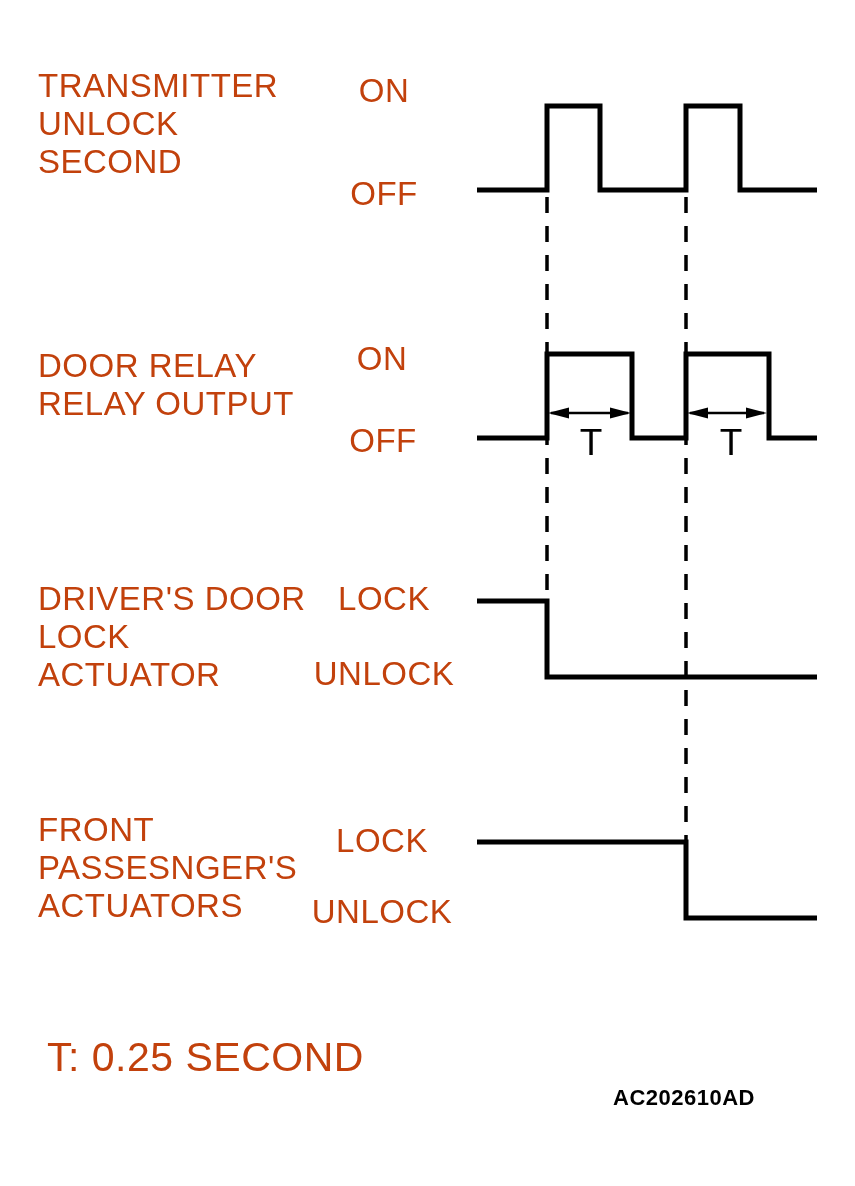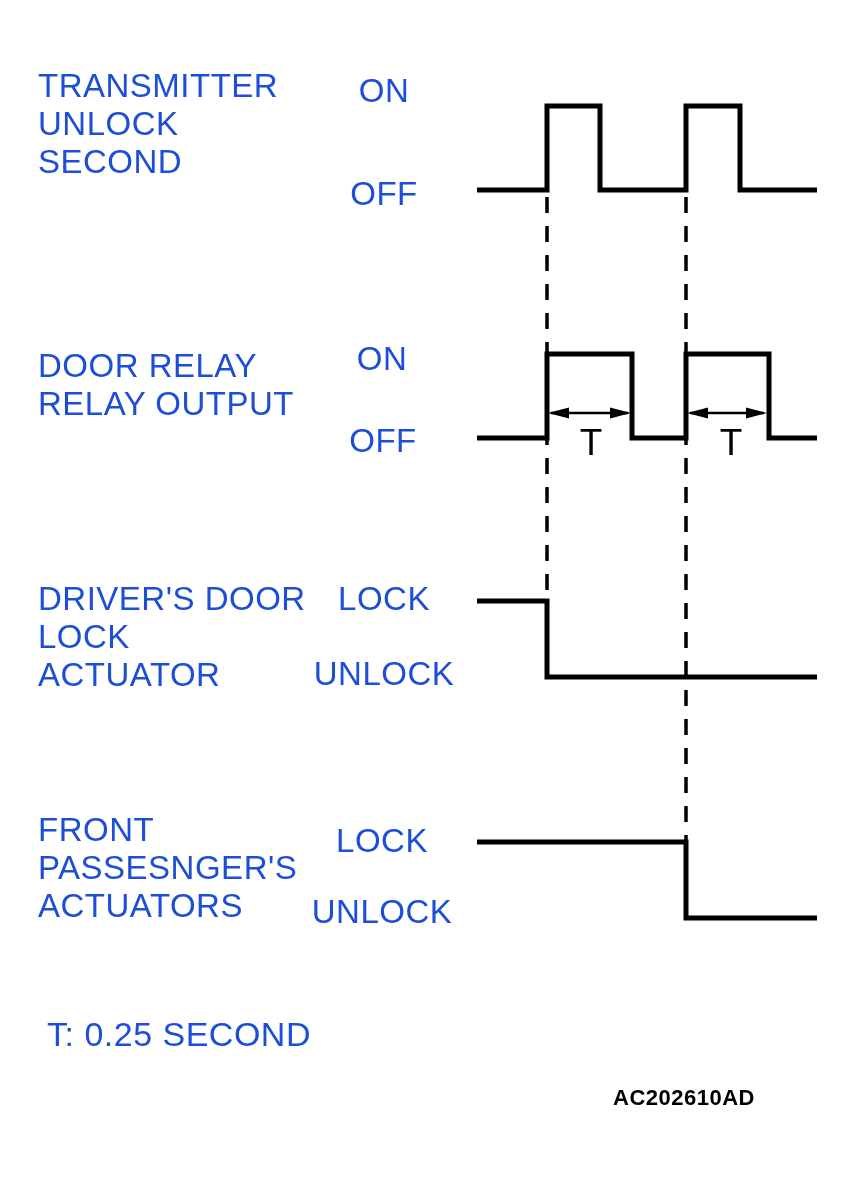--- a/index.html
+++ b/index.html
@@ -15,36 +15,36 @@
     font-family: "Liberation Sans", sans-serif;
     color: #000000;
     overflow: hidden;
   }
   .lbl {
     position: absolute;
     font-size: 33px;
     line-height: 38px;
     letter-spacing: 0.5px;
     white-space: nowrap;
-    color: #1d4ed8;
+    color: #c2410c;
   }
   .sig-name { left: 38px; }
   .level {
     width: 162px;
     text-align: center;
   }
   .t-label {
     position: absolute;
     font-size: 37px;
     line-height: 38px;
     width: 30px;
     text-align: center;
     color: #000000;
   }
-  .note { left: 47px; top: 1015px; font-size: 34px; }
+  .note { left: 47px; top: 1038px; font-size: 41px; }
   .fig-code {
     position: absolute;
     left: 613px;
     top: 1081px;
     font-size: 22px;
     line-height: 34px;
     font-weight: bold;
     letter-spacing: 0.5px;
     white-space: nowrap;
   }

